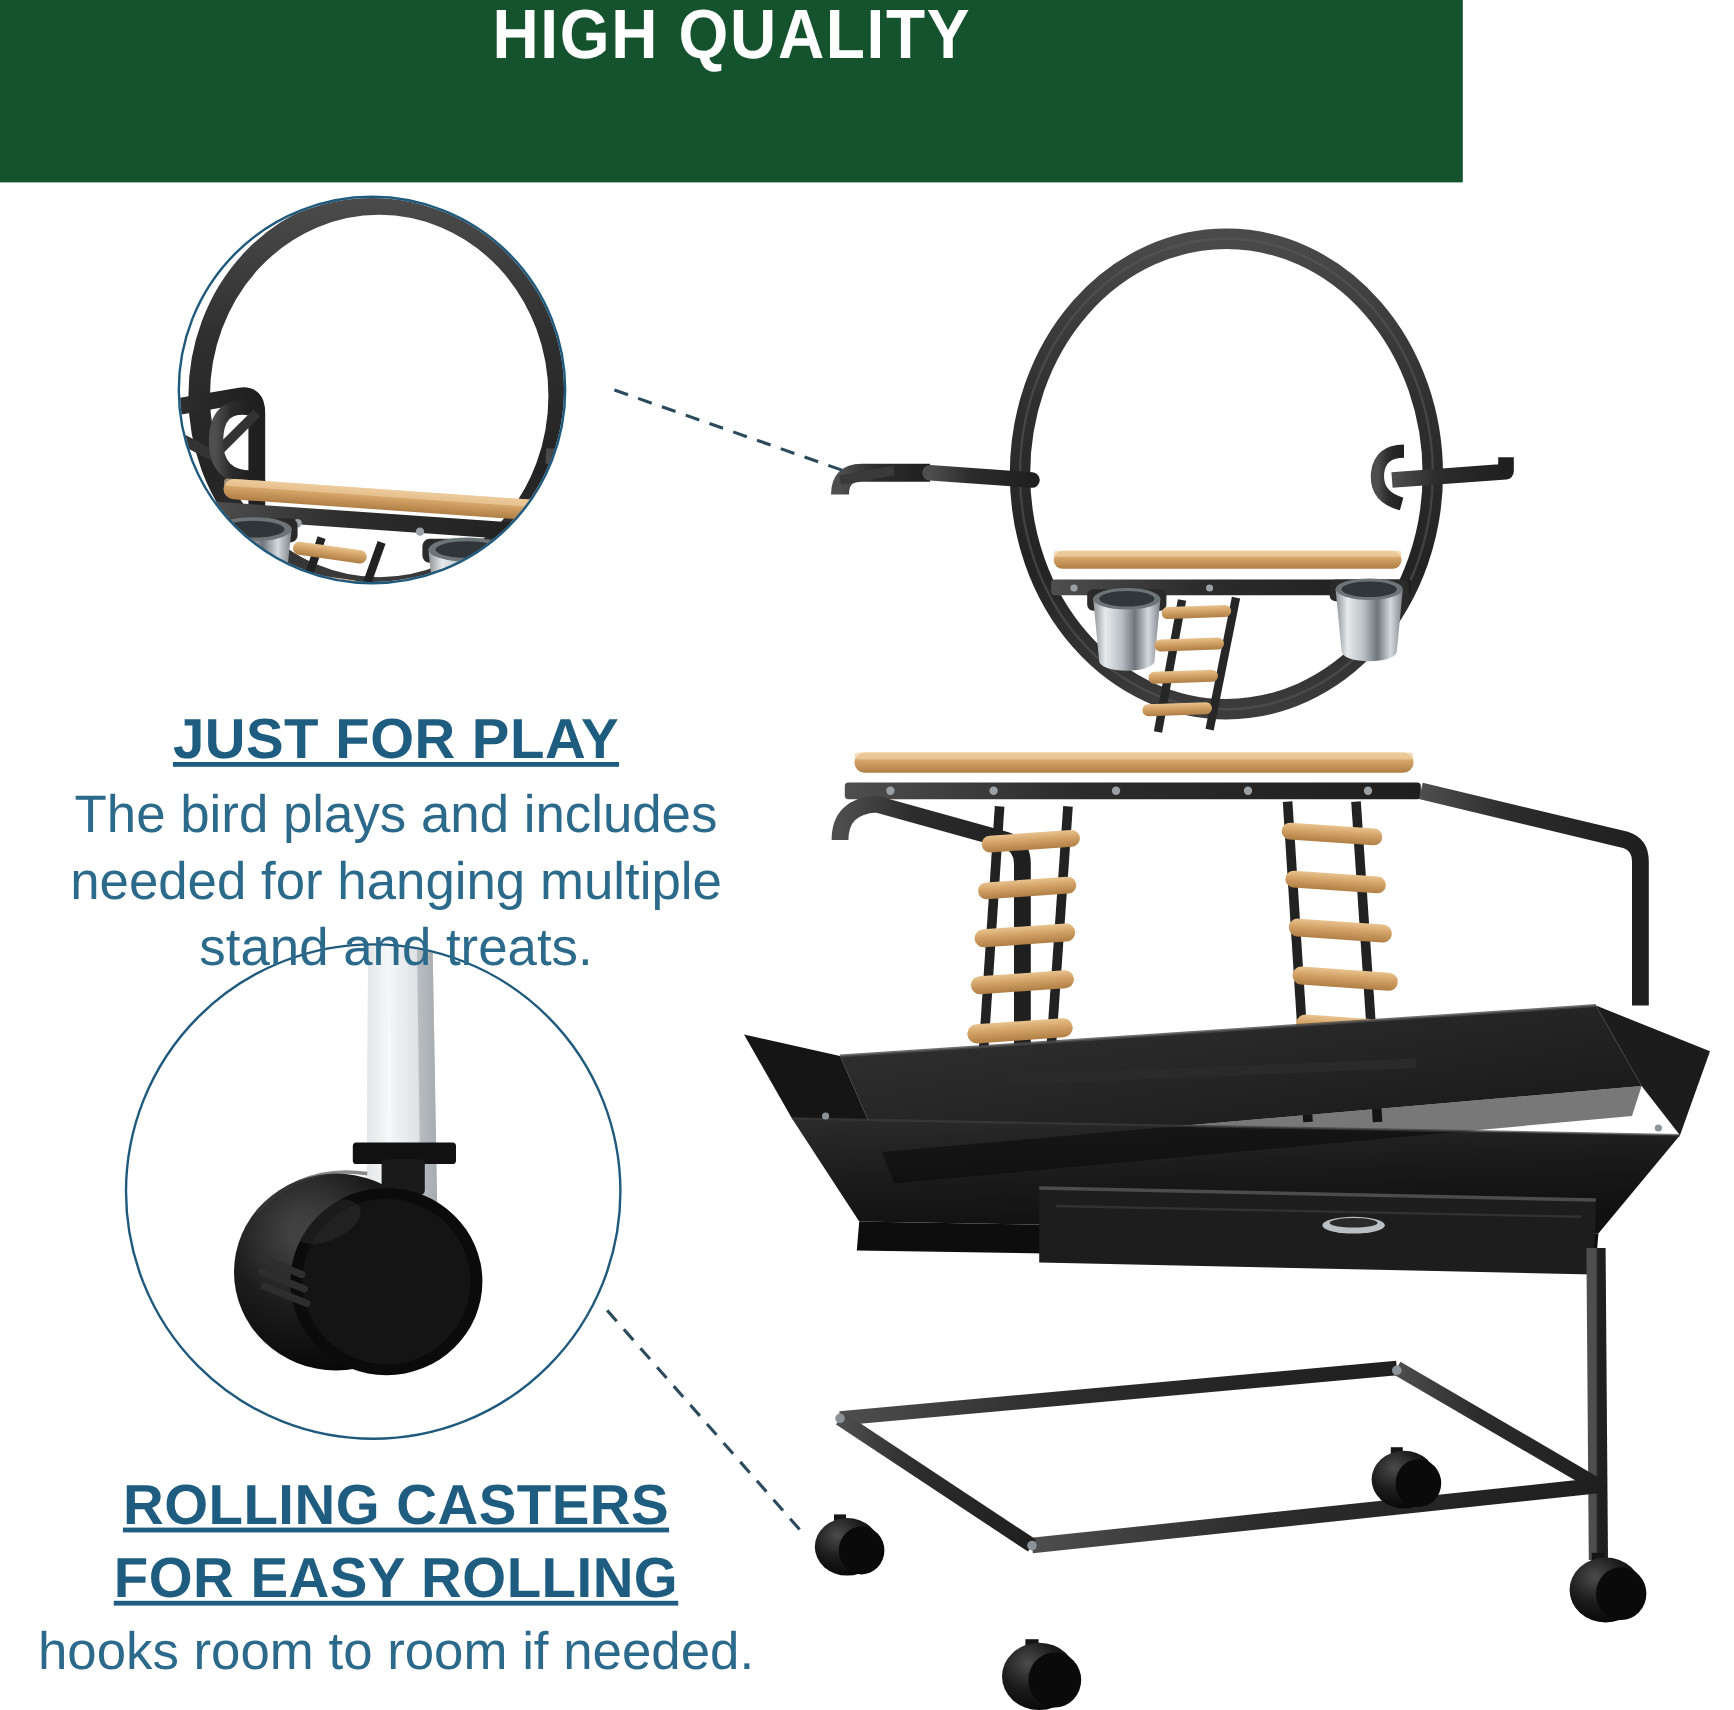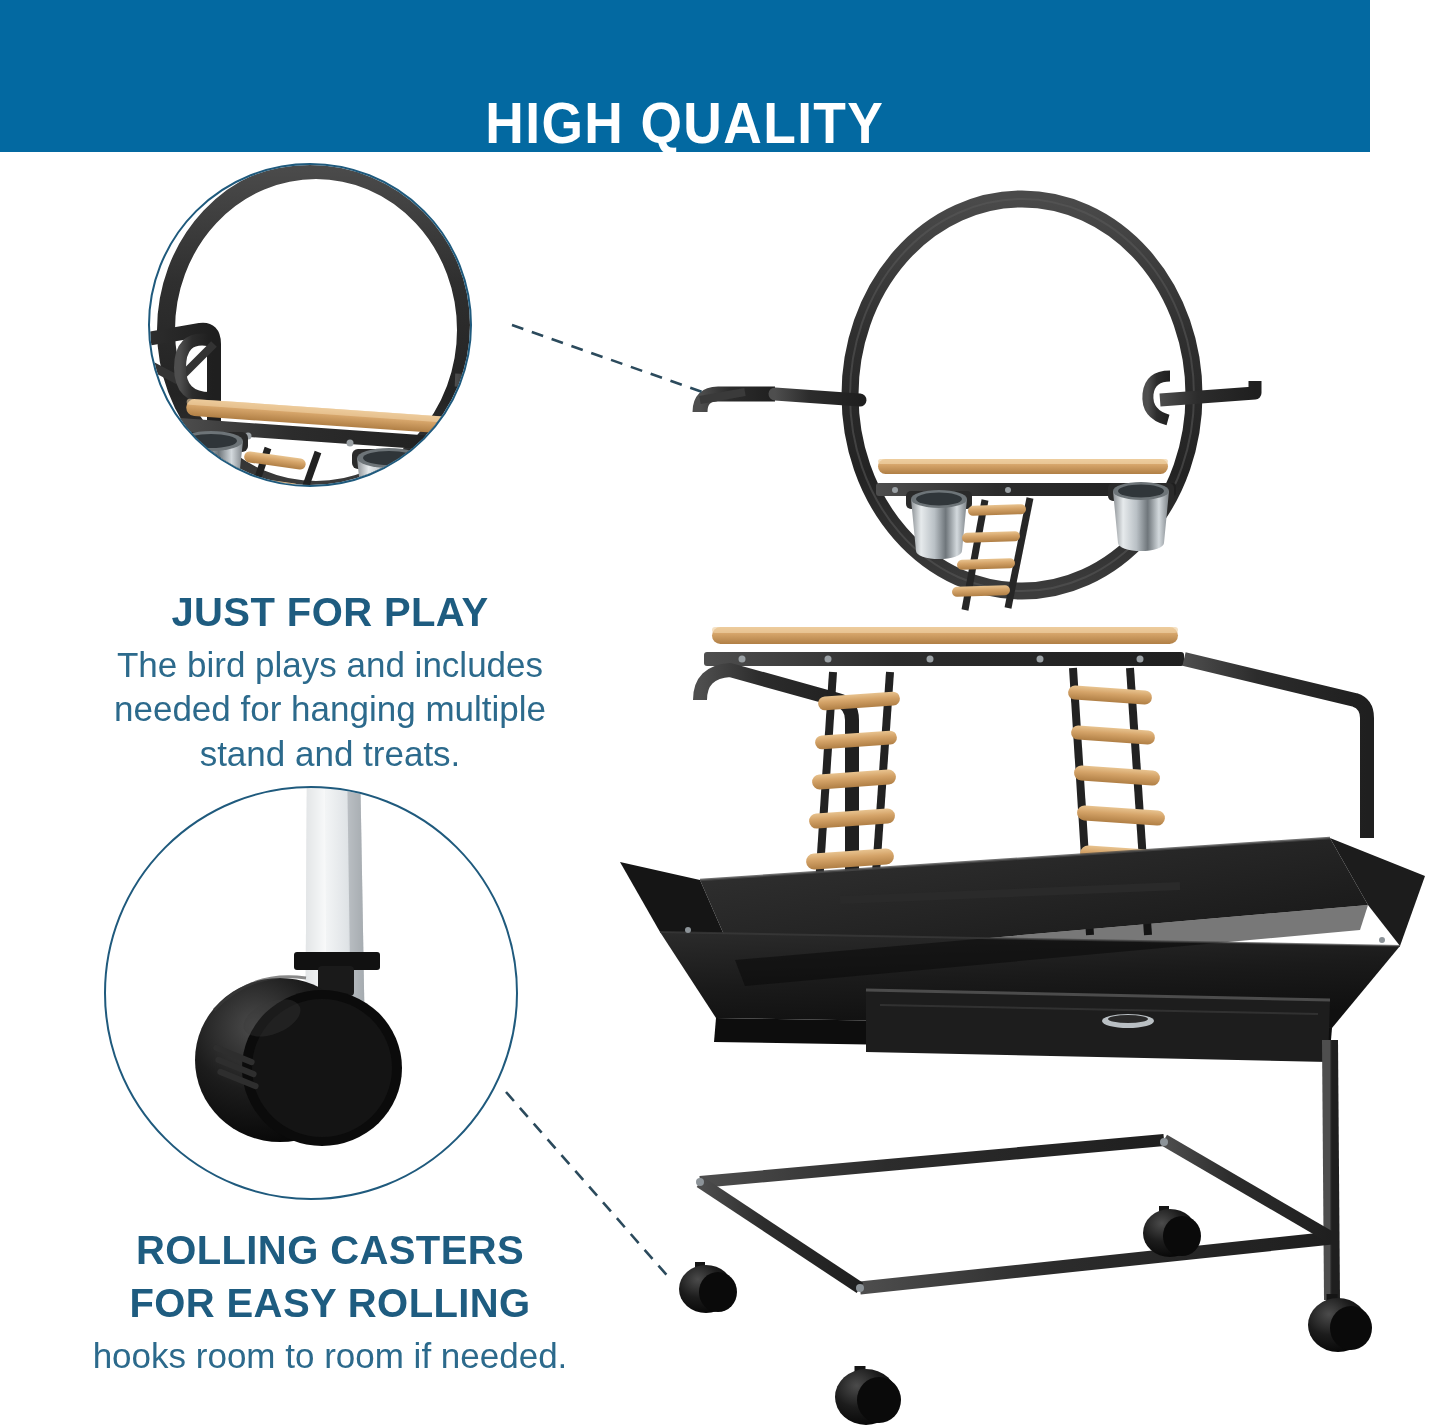--- a/index.html
+++ b/index.html
@@ -7,23 +7,23 @@
     width:1445px;height:1425px;
     background:#ffffff;
     font-family:"Liberation Sans", sans-serif;
     overflow:hidden;
     position:relative;
   }
   #page{position:relative;width:1445px;height:1425px;overflow:hidden;background:#fff;}
 
   
   .banner{
-    position:absolute;left:0;top:0;width:1370px;height:152px;
-    background:#0369a1;
-    display:flex;align-items:flex-end;justify-content:center;
+    position:absolute;left:0;top:0;width:1219px;height:152px;
+    background:#14532d;
+    display:flex;align-items:flex-start;justify-content:center;
   }
   .banner-title{
     color:#ffffff;
     font-size:58px;
     font-weight:bold;
     letter-spacing:1.5px;
     font-family:"Liberation Sans", sans-serif;
     line-height:1;
     transform:scaleX(0.92);
   }
@@ -35,25 +35,25 @@
     background:#ffffff;
     box-sizing:border-box;
     overflow:hidden;
   }
   #circle-play{left:148px;top:163px;width:324px;height:324px;}
   #circle-caster{left:104px;top:786px;width:414px;height:414px;}
 
   
   .feature-block{position:absolute;text-align:center;color:#1f5a7d;}
   .feature-title{
-    font-size:40px;font-weight:bold;color:#1e5c80;
-    line-height:1.12;letter-spacing:0.4px;margin:0 0 8px 0;
+    font-size:47px;font-weight:bold;color:#1e5c80;
+    line-height:1.12;letter-spacing:0.4px;margin:0 0 8px 0;text-decoration:underline;
   }
   .feature-desc{
-    font-size:35px;color:#2c6a8c;line-height:1.27;margin:0;font-weight:400;
+    font-size:44px;color:#2c6a8c;line-height:1.27;margin:0;font-weight:400;
   }
   #block-play{left:40px;top:590px;width:580px;}
   #block-caster{left:30px;top:1228px;width:600px;}
 
   
   #art{position:absolute;left:0;top:0;width:1445px;height:1425px;}
   .noclick{pointer-events:none;}
 </style>
 </head>
 <body>

